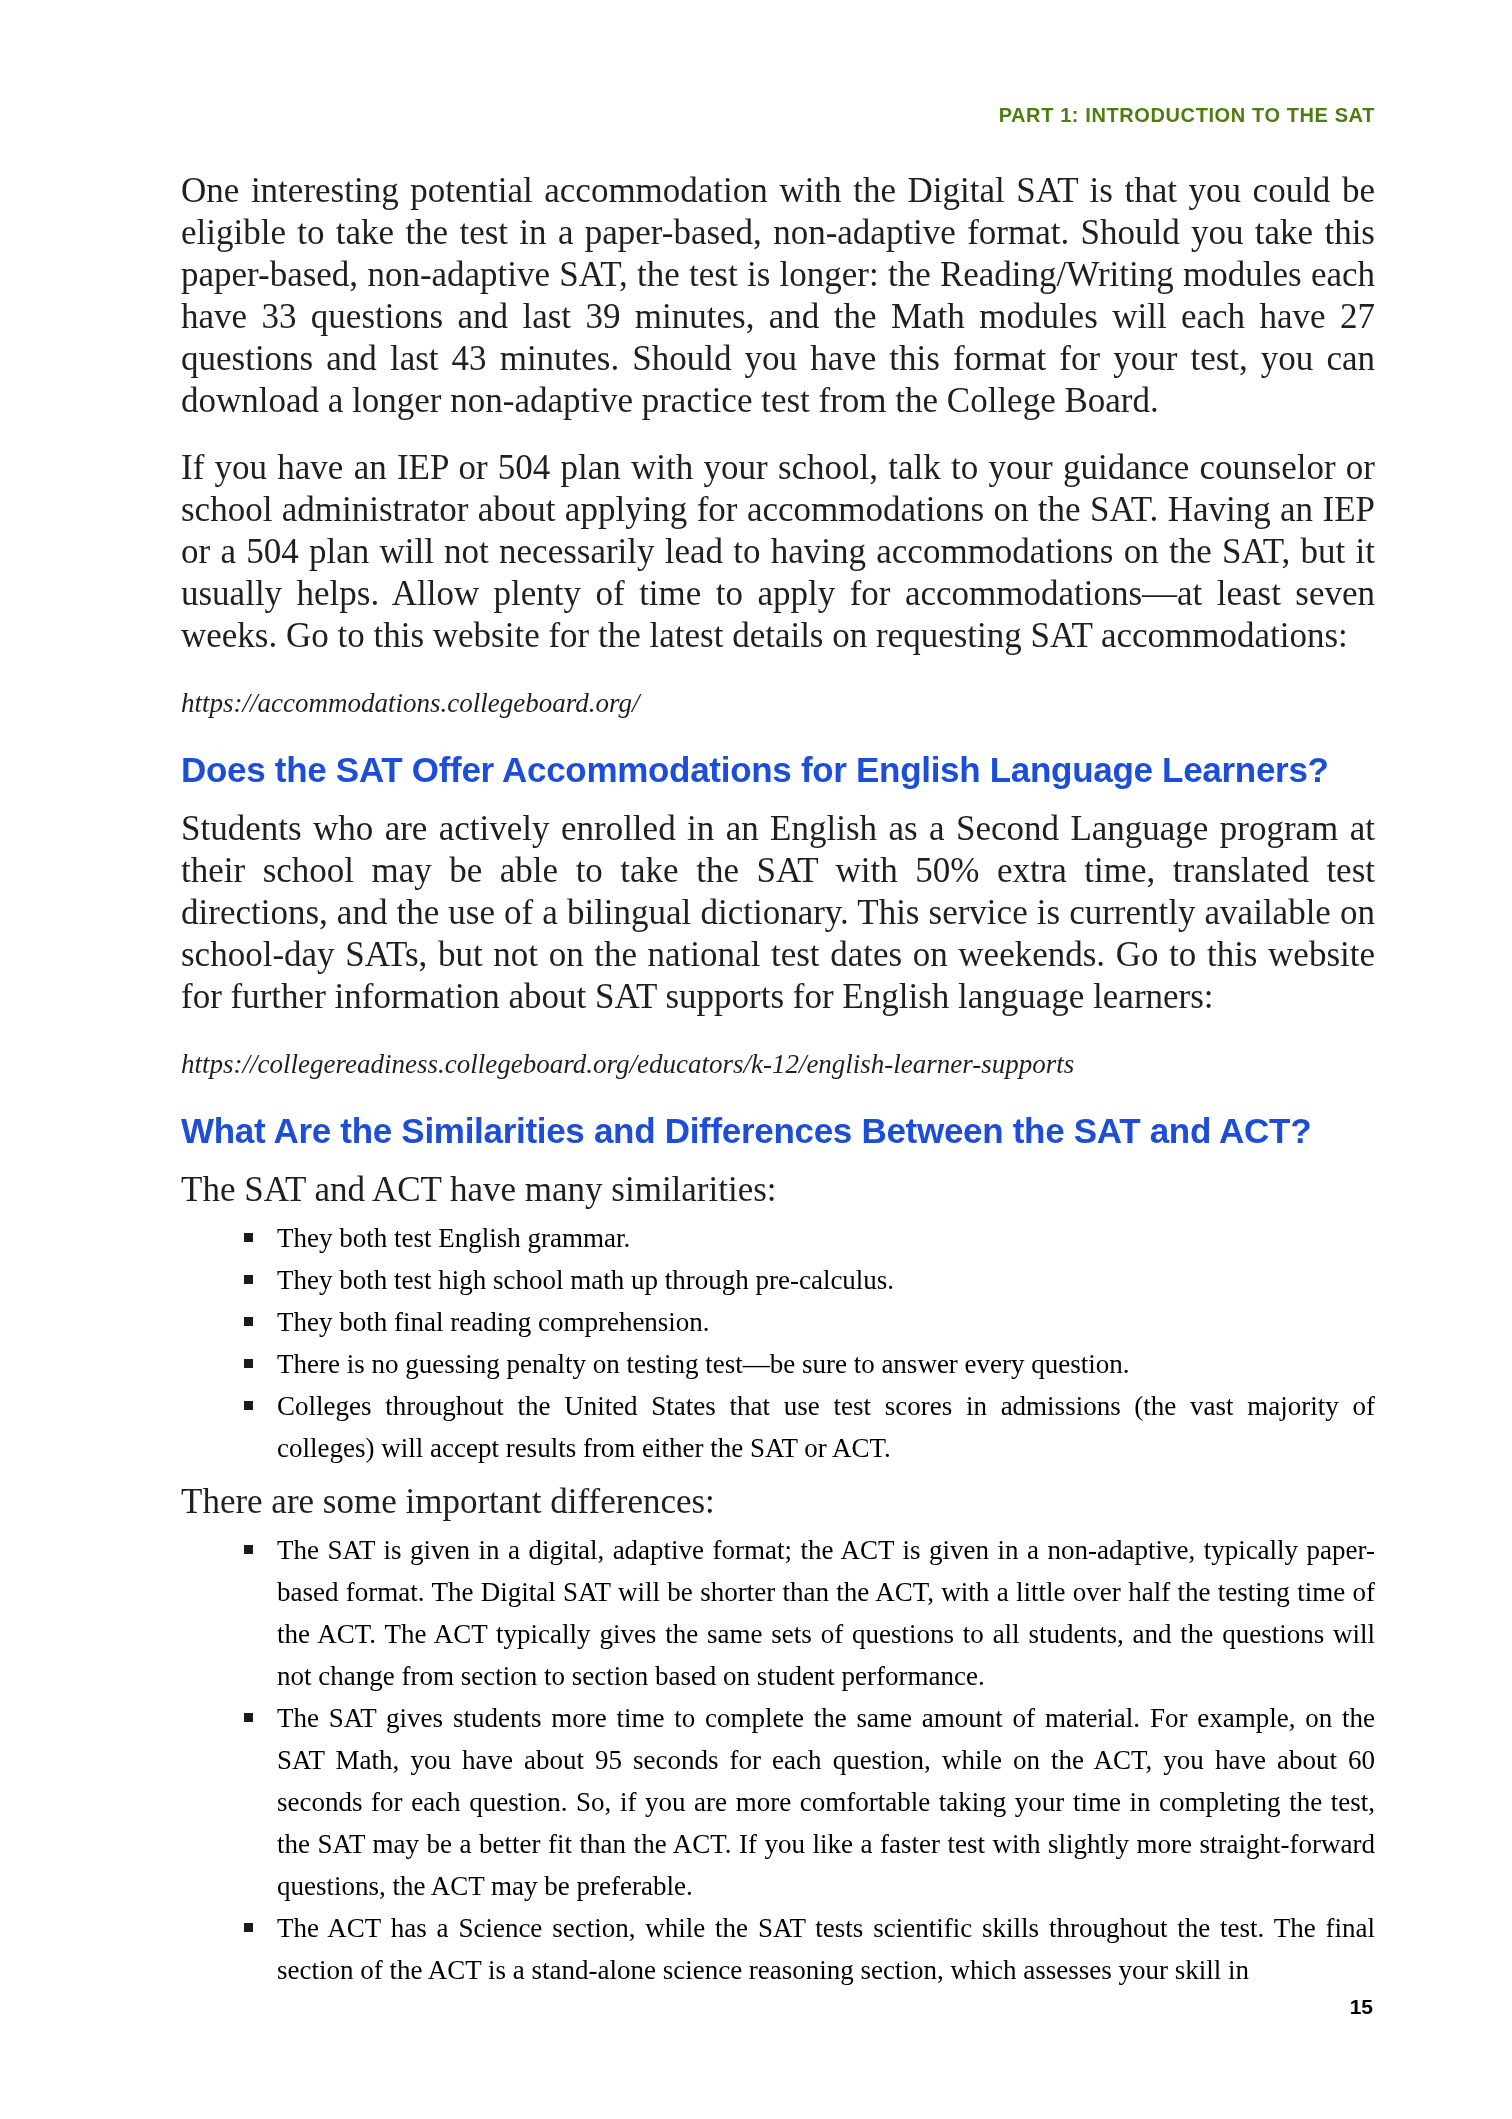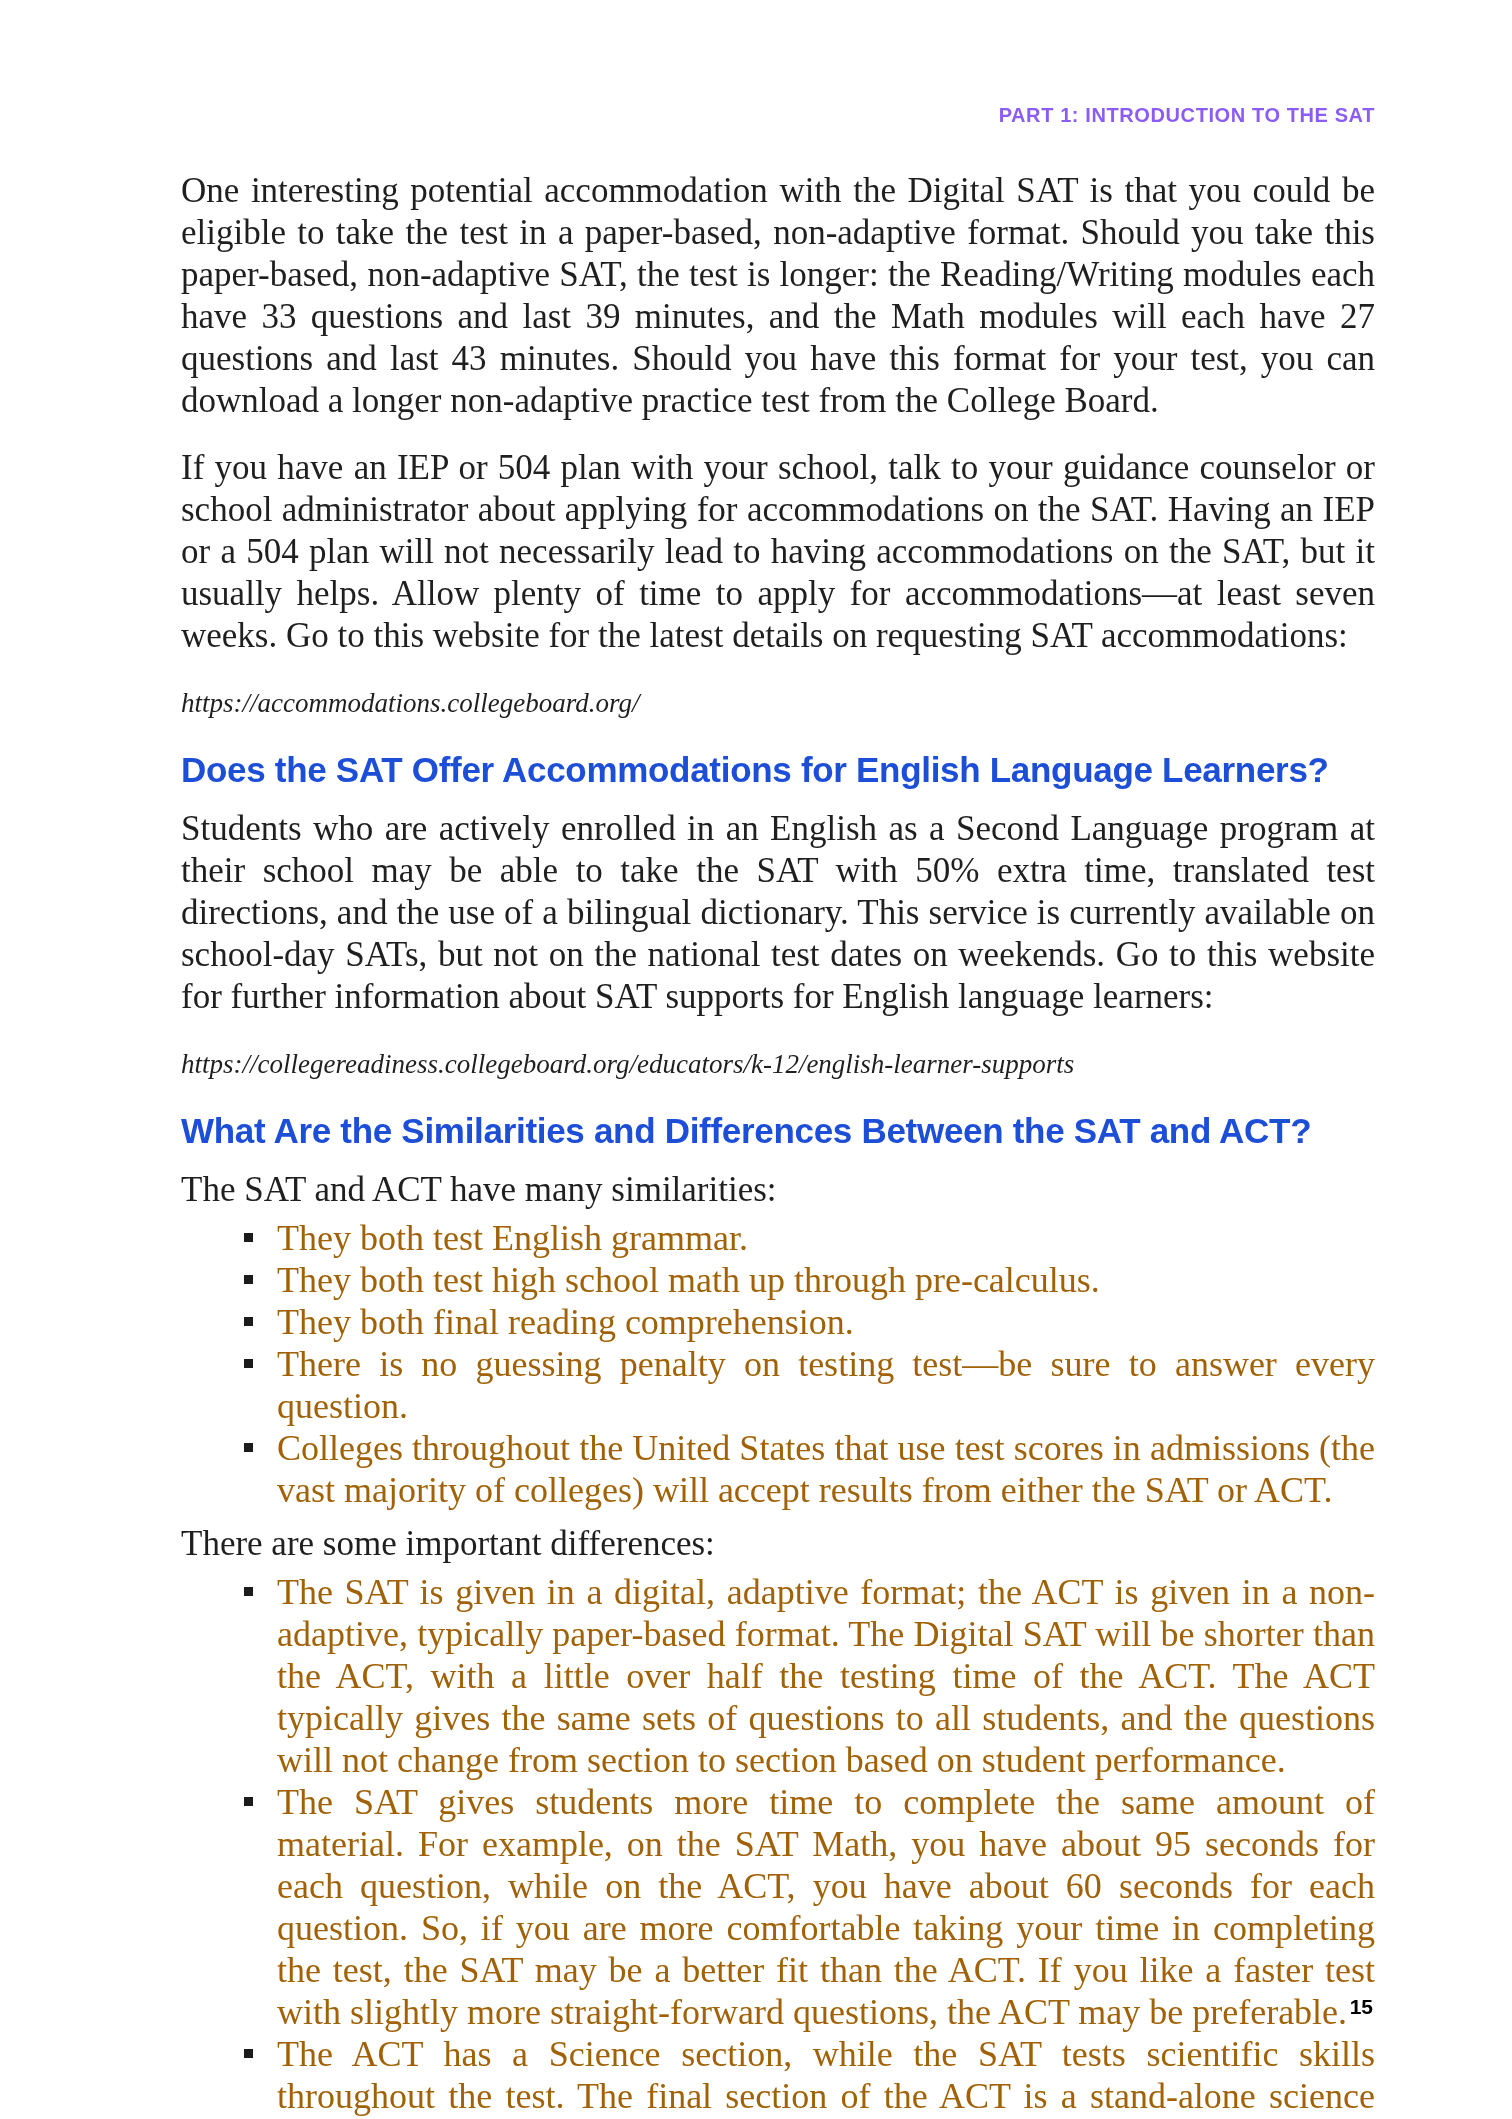--- a/index.html
+++ b/index.html
@@ -14,21 +14,21 @@
   }
   .running-header {
     position: absolute;
     top: 103px;
     right: 137px;
     font-family: "Liberation Sans", sans-serif;
     font-weight: 700;
     font-size: 20px;
     line-height: 24px;
     letter-spacing: 0.6px;
-    color: #8b5cf6;
+    color: #4d7c0f;
     white-space: nowrap;
   }
   .content {
     position: absolute;
     left: 181px;
     top: 170px;
     width: 1194px;
   }
   p.body {
     font-size: 35px;
@@ -55,24 +55,24 @@
     margin: 14px 0 18px 0;
   }
   ul.bullets {
     list-style: none;
     margin: 0 0 12px 0;
     padding: 0;
   }
   ul.bullets li {
     position: relative;
     padding-left: 96px;
-    font-size: 36px;
+    font-size: 27px;
     line-height: 42px;
     text-align: justify;
-    color: #a16207;
+    color: #000000;
   }
   .bullet-square {
     position: absolute;
     left: 63px;
     top: 16px;
     width: 9px;
     height: 9px;
     background: #1b1b1b;
   }
   .page-number {

